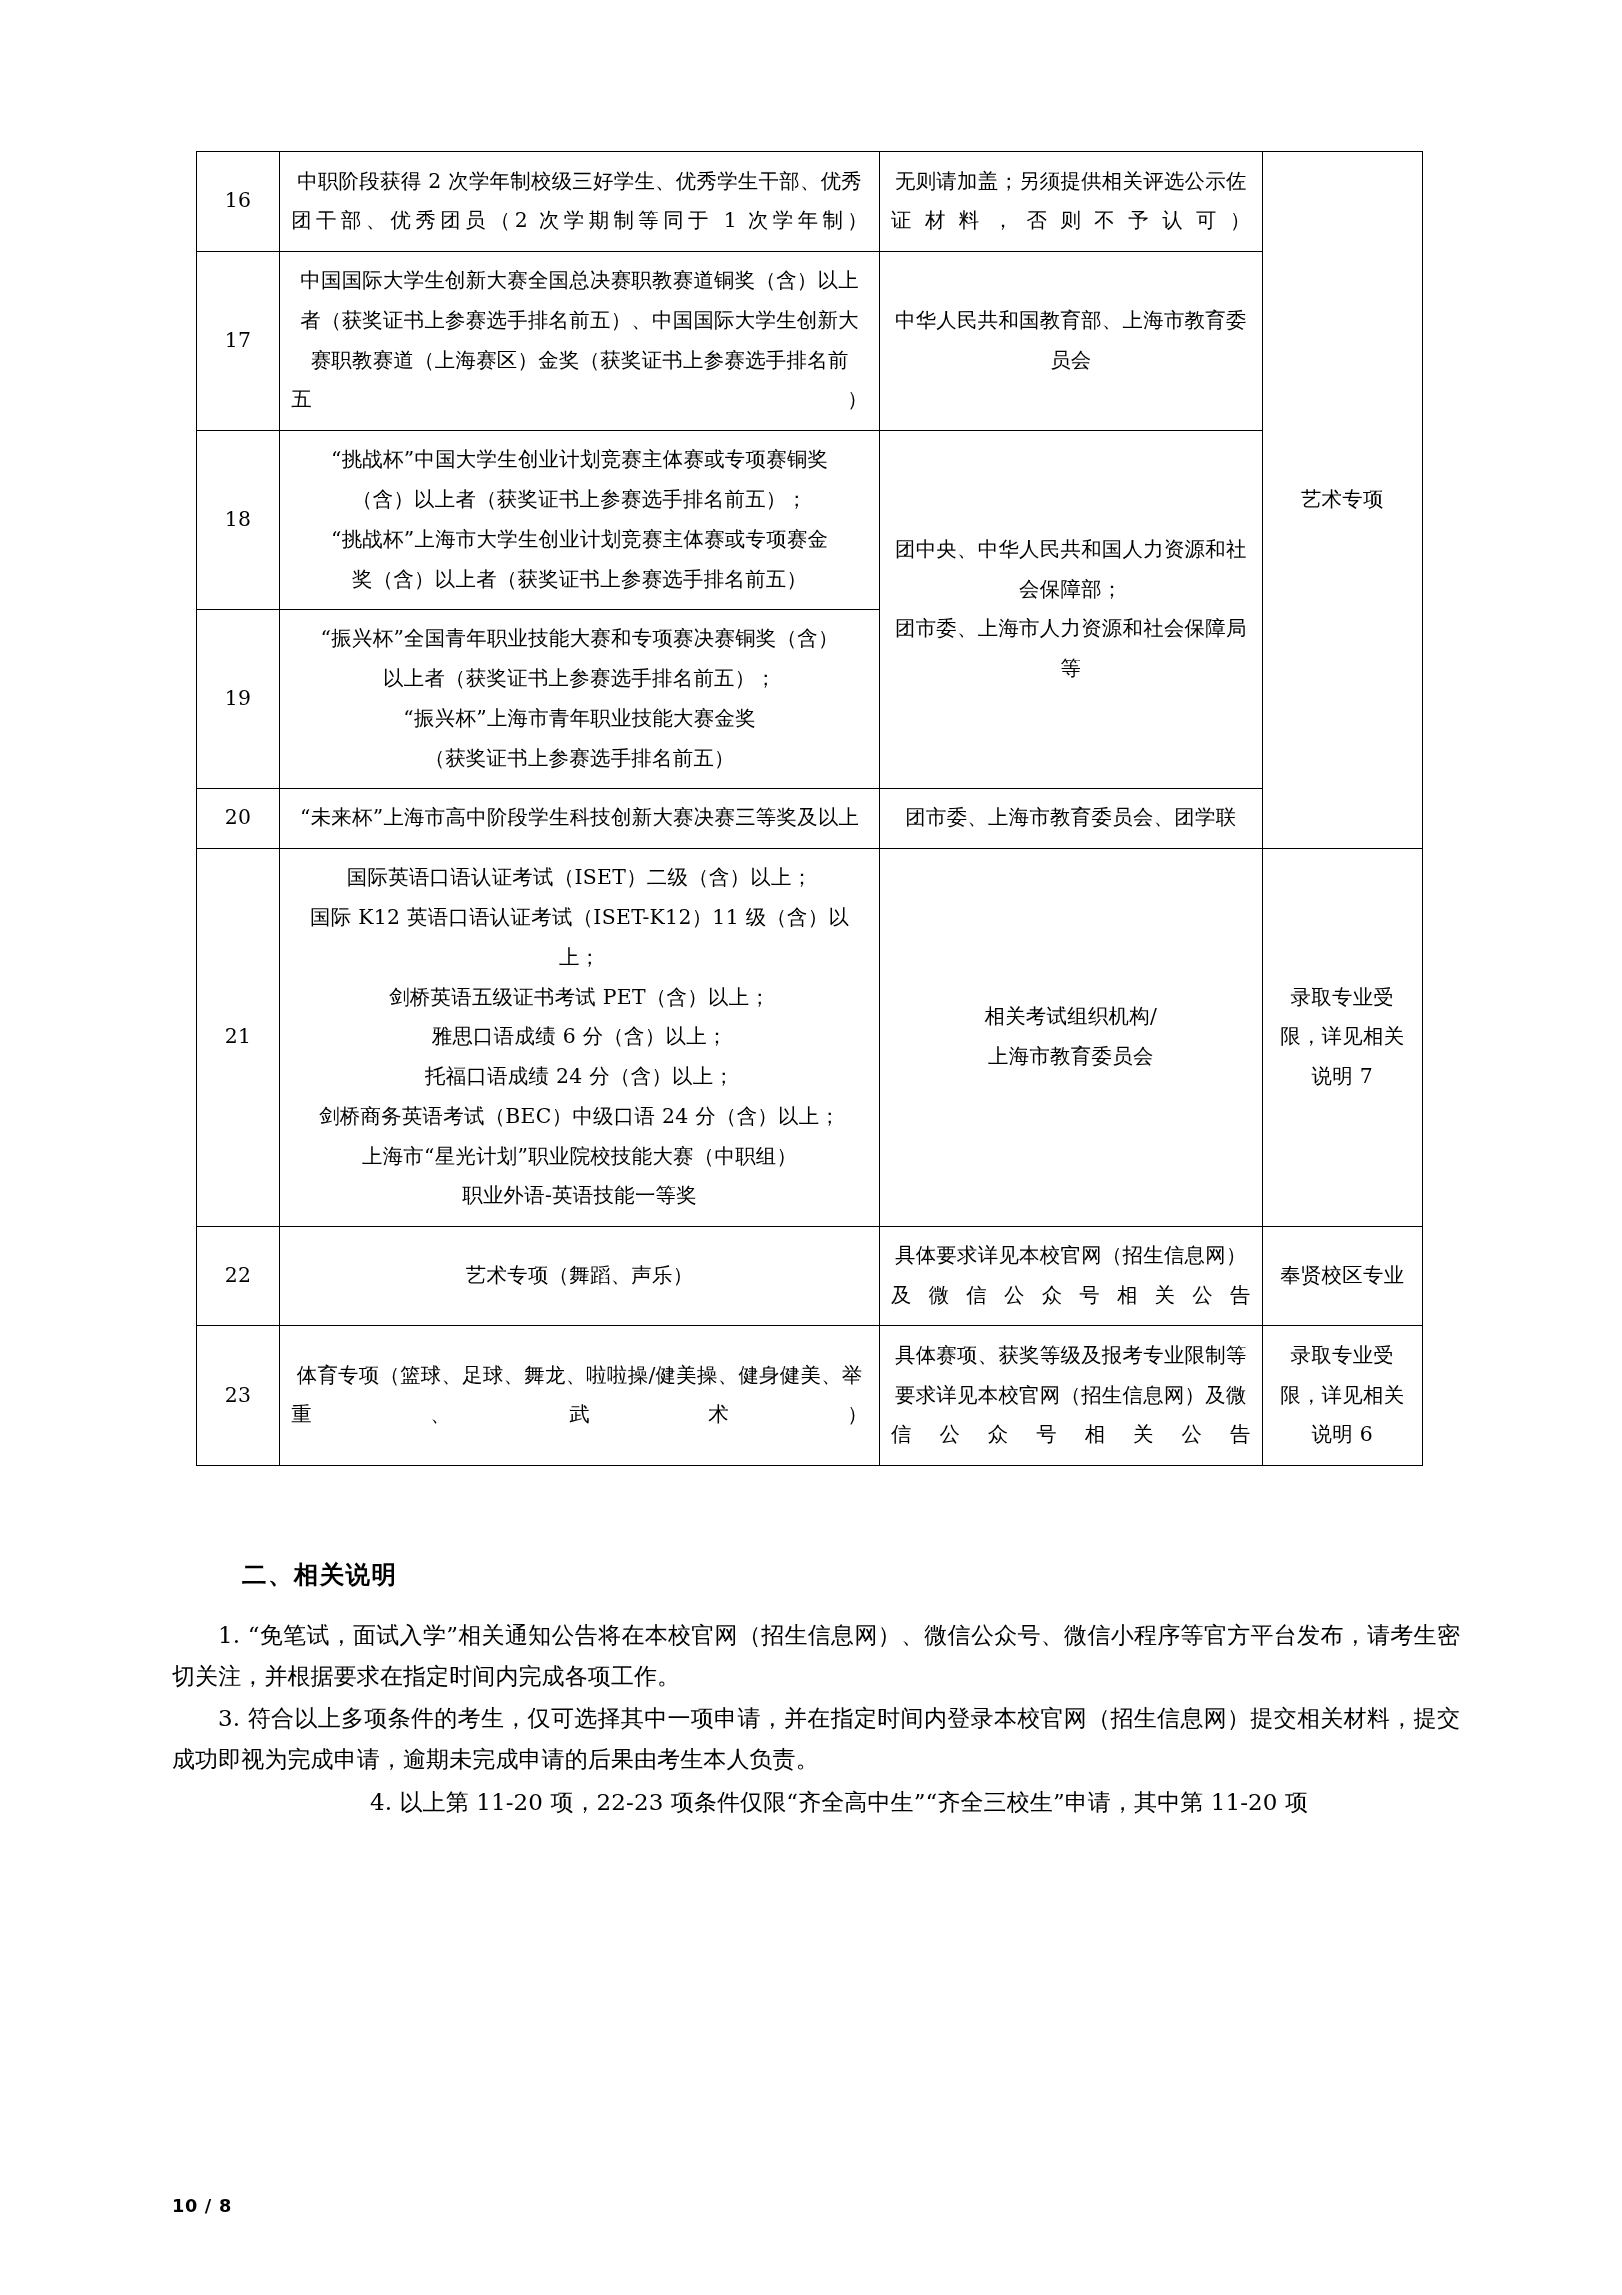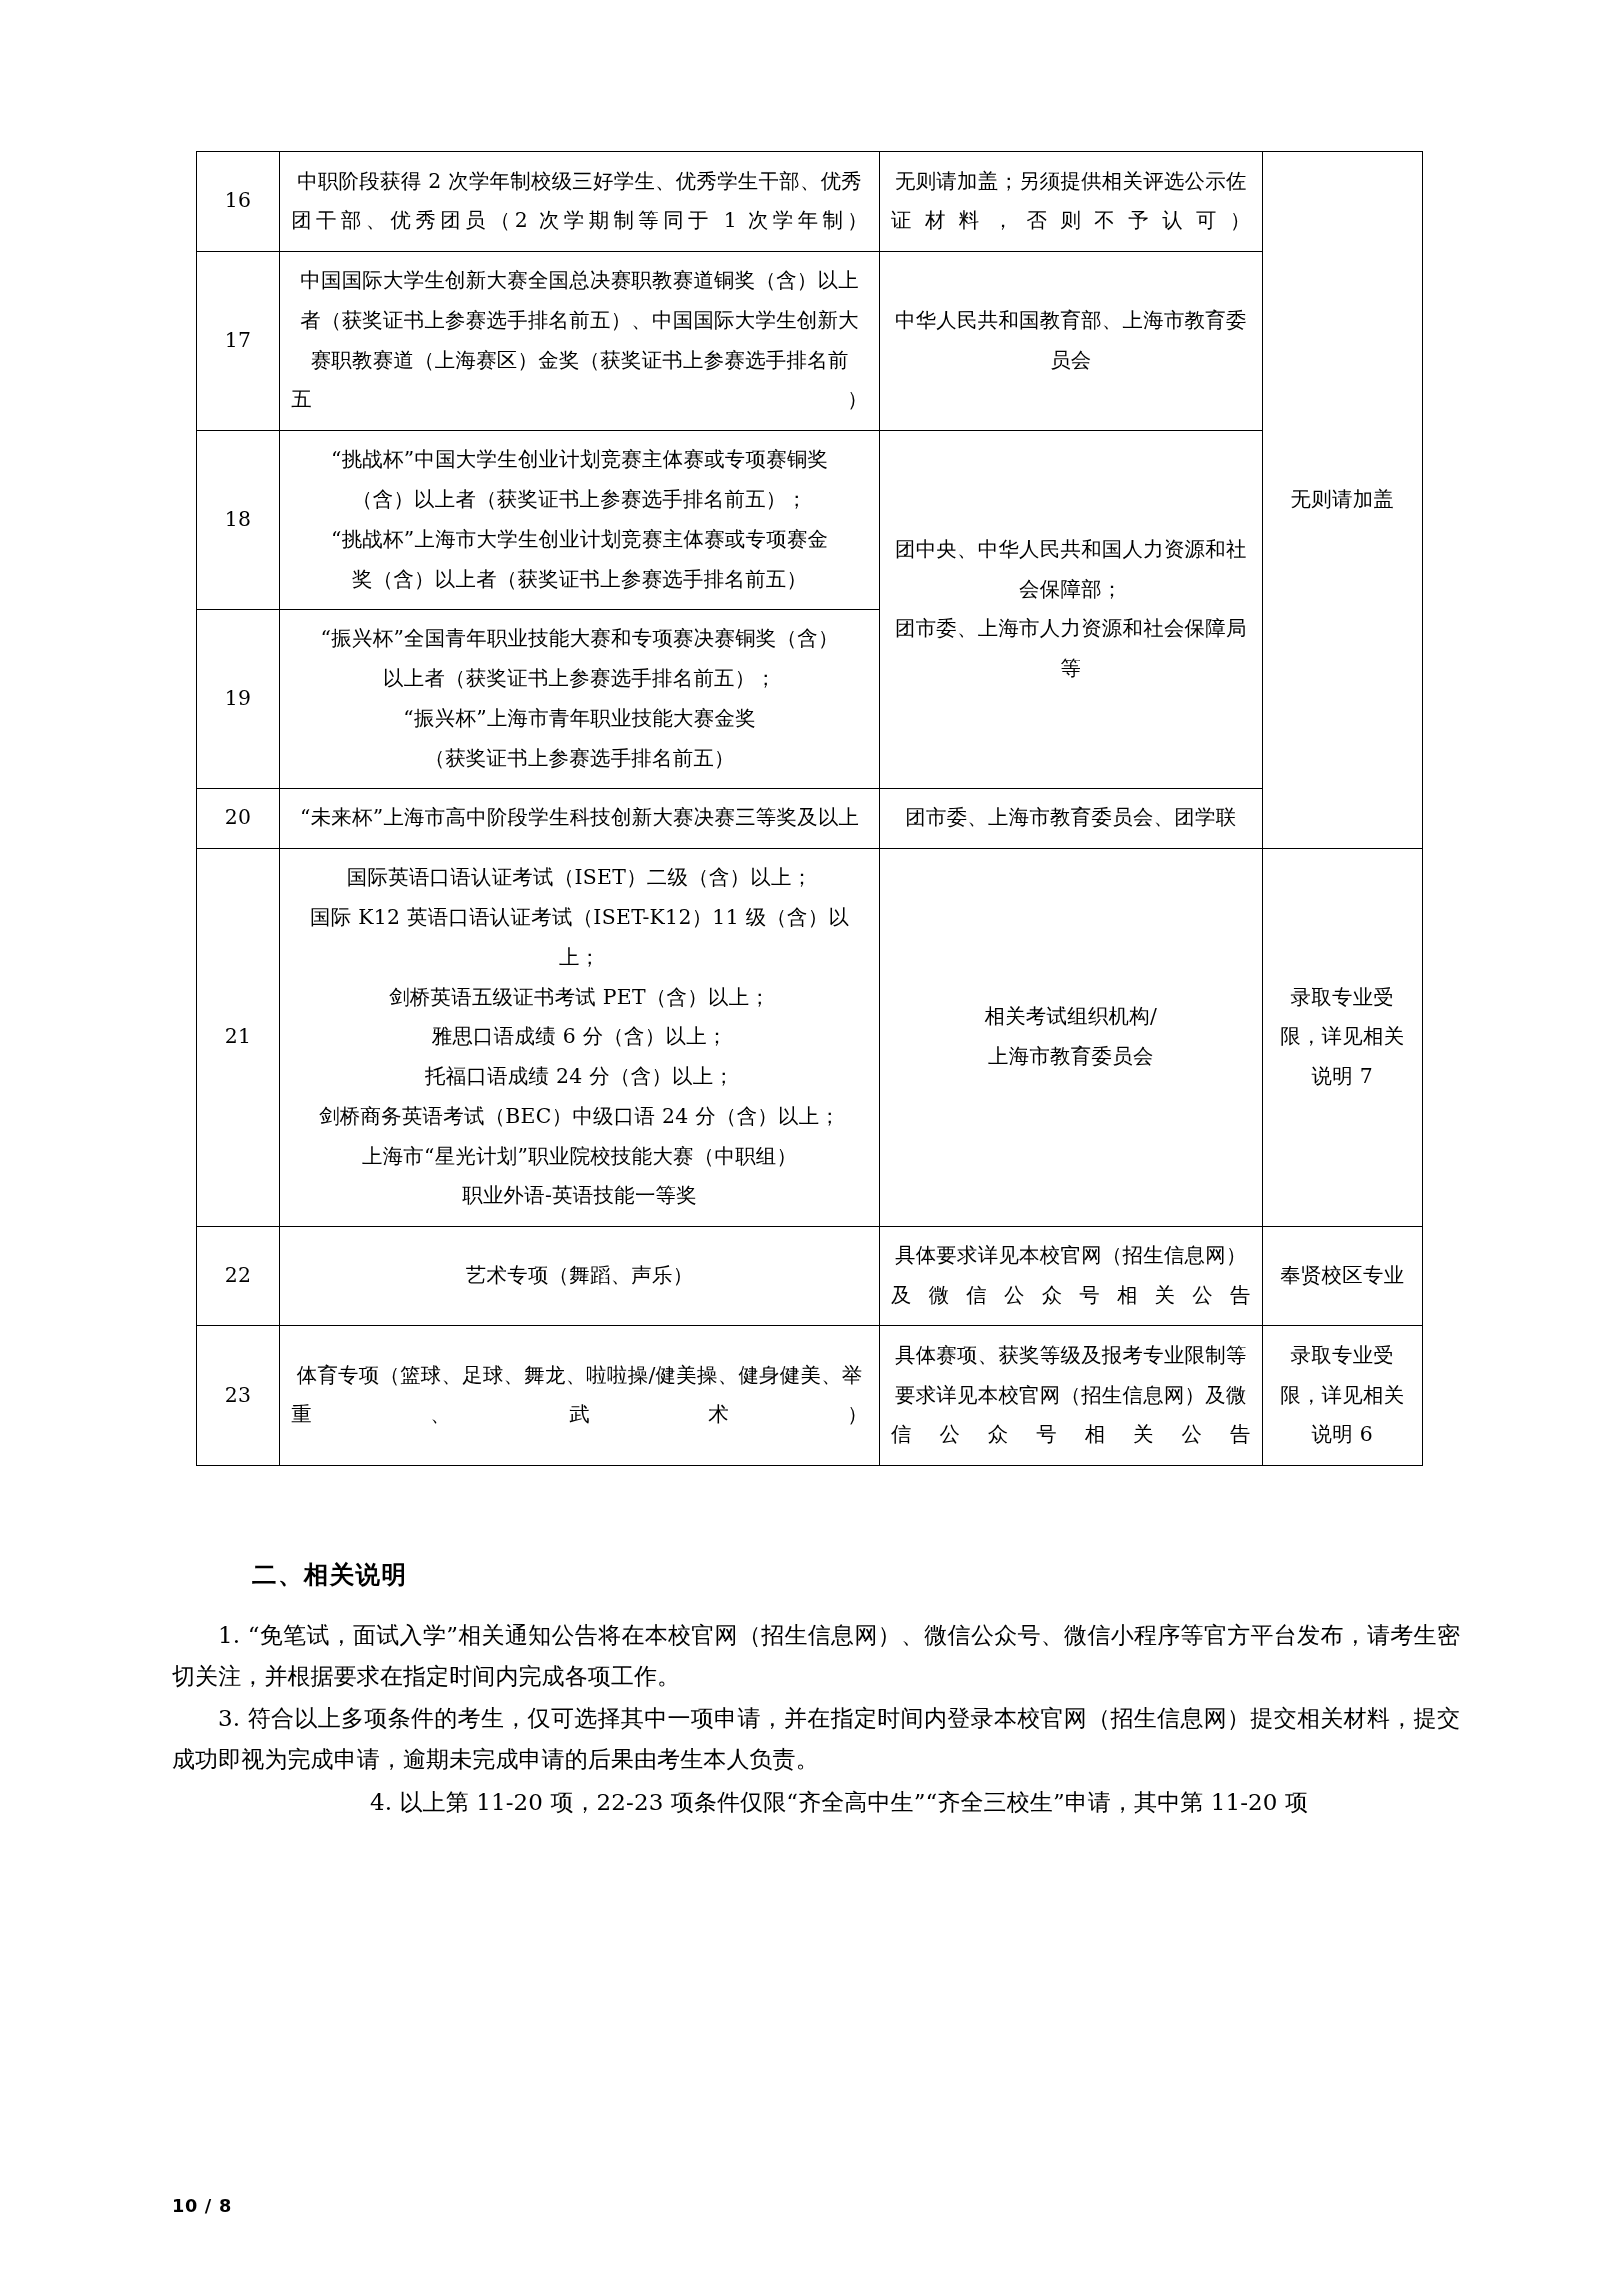--- a/index.html
+++ b/index.html
@@ -50,21 +50,21 @@
   td.c-desc  { width: 568px; }
   td.c-org   { width: 354px; }
   td.c-major { width: 135px; }
 
   td.justify { text-align: justify; text-align-last: justify; }
   .nowrap-line { display: block; }
 
   
   .sec-heading {
     position: absolute;
-    left: 252px;
+    left: 242px;
     top: 1558px;
     font-size: 24.5px;
     font-weight: bold;
     letter-spacing: 1.4px;
     font-family: "DejaVu Sans", "Liberation Sans", sans-serif;
   }
   .body-block {
     position: absolute;
     left: 172px;
     top: 1615px;
@@ -97,21 +97,21 @@
 <div class="page">
 
   <div class="tbl-wrap">
     <table class="cond">
       <tbody>
 
         <tr>
           <td class="c-num">16</td>
           <td class="c-desc justify">中职阶段获得 2 次学年制校级三好学生、优秀学生干部、优秀团干部、优秀团员（2 次学期制等同于 1 次学年制）</td>
           <td class="c-org justify">无则请加盖；另须提供相关评选公示佐证材料，否则不予认可）</td>
-          <td class="c-major" rowspan="5">无则请加盖</td>
+          <td class="c-major" rowspan="5">艺术专项</td>
         </tr>
 
         <tr>
           <td class="c-num">17</td>
           <td class="c-desc justify">中国国际大学生创新大赛全国总决赛职教赛道铜奖（含）以上者（获奖证书上参赛选手排名前五）、中国国际大学生创新大赛职教赛道（上海赛区）金奖（获奖证书上参赛选手排名前五）</td>
           <td class="c-org">中华人民共和国教育部、上海市教育委员会</td>
         </tr>
 
         <tr>
           <td class="c-num">18</td>

